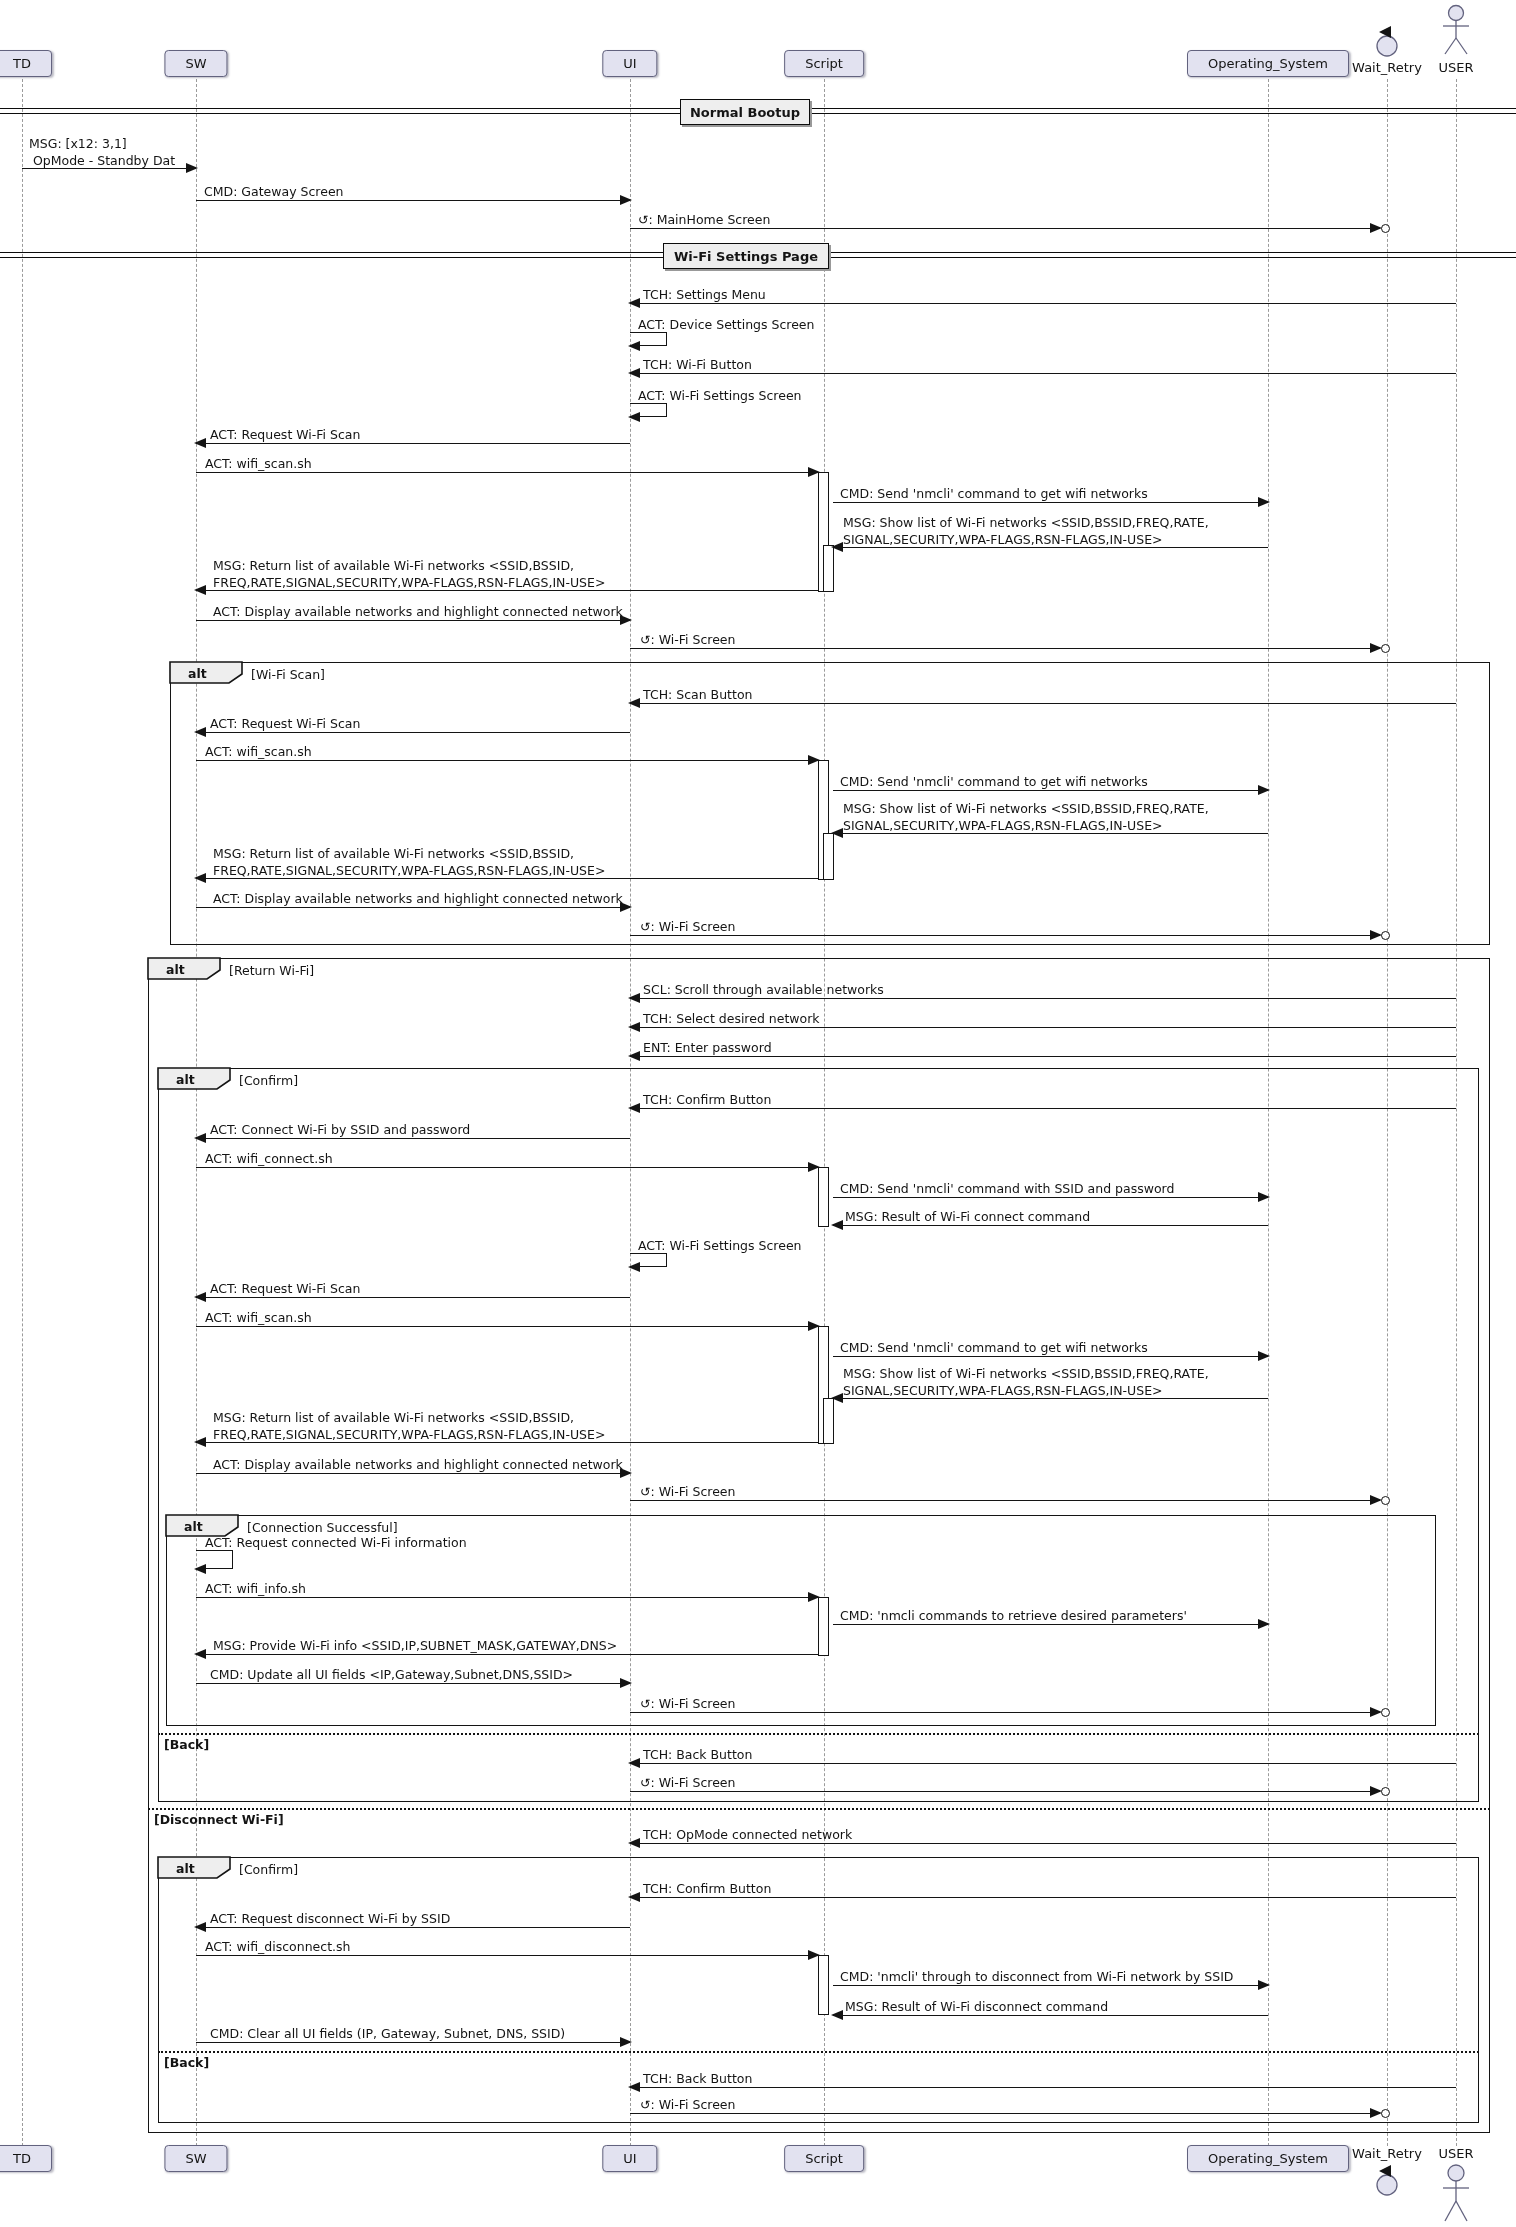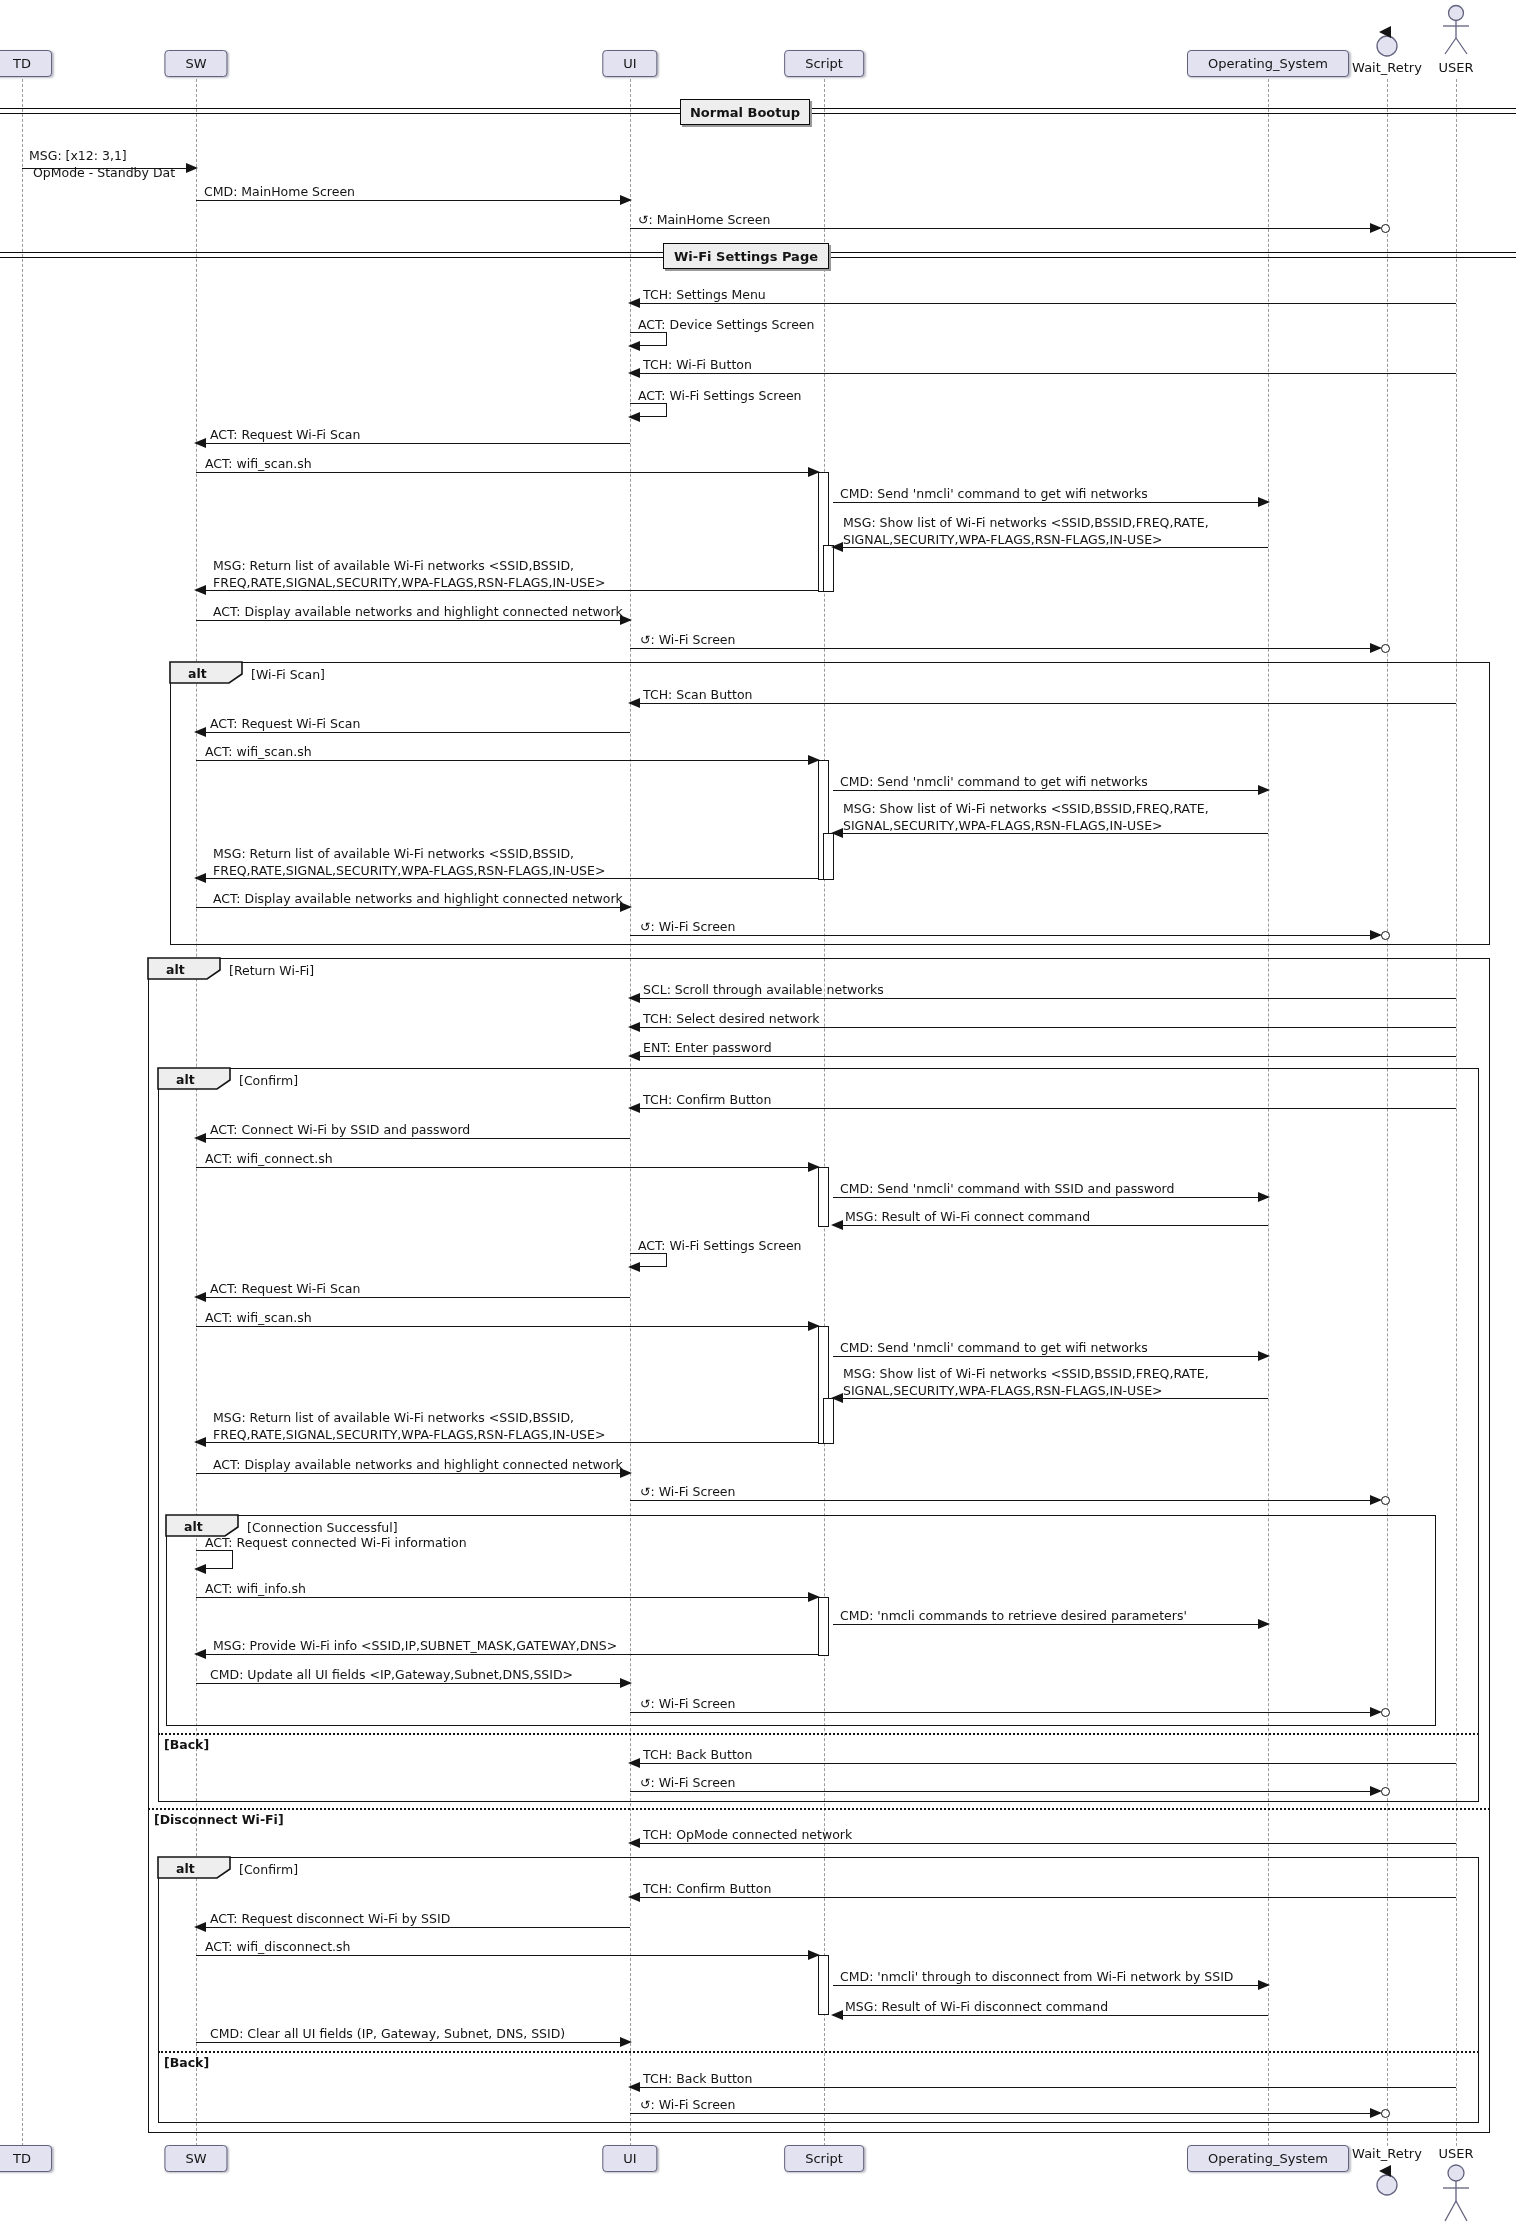--- a/index.html
+++ b/index.html
@@ -97,25 +97,25 @@
   <div class="act" style="top:472px;height:118px"></div>
   <div class="act in" style="top:545px;height:45px"></div>
   <div class="act" style="top:760px;height:118px"></div>
   <div class="act in" style="top:833px;height:45px"></div>
   <div class="act" style="top:1167px;height:58px"></div>
   <div class="act" style="top:1326px;height:116px"></div>
   <div class="act in" style="top:1398px;height:44px"></div>
   <div class="act" style="top:1597px;height:57px"></div>
   <div class="act" style="top:1955px;height:58px"></div>
 
-  <div class="lbl ml" style="left:29px;top:147px">MSG: [x12: 3,1]
+  <div class="lbl ml" style="left:29px;top:135px">MSG: [x12: 3,1]
  OpMode - Standby Dat</div>
   <div class="ar r" style="left:22px;top:168px;width:174px"></div>
 
-  <div class="lbl" style="left:204px;top:183px">CMD: MainHome Screen</div>
+  <div class="lbl" style="left:204px;top:183px">CMD: Gateway Screen</div>
   <div class="ar r" style="left:196px;top:200px;width:434px"></div>
 
   <div class="lbl" style="left:638px;top:211px">↺: MainHome Screen</div>
   <div class="ar r c" style="left:630px;top:228px;width:750px">
       <i></i>
     </div>
 
   <div class="lbl" style="left:643px;top:286px">TCH: Settings Menu</div>
   <div class="ar l" style="left:630px;top:303px;width:826px"></div>
 

